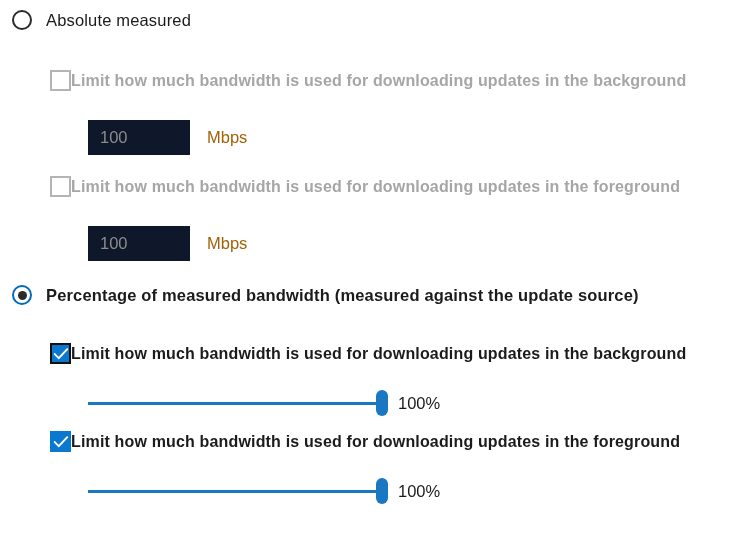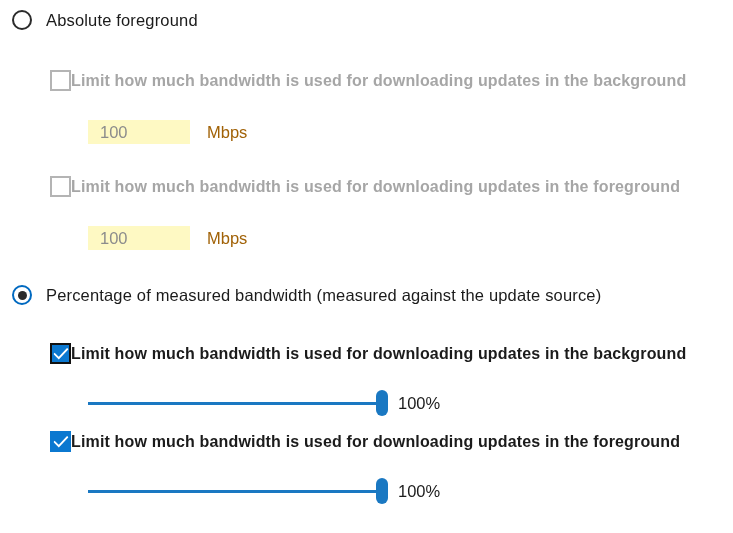--- a/index.html
+++ b/index.html
@@ -105,22 +105,22 @@
   .cb-label.disabled {
     color: #a6a6a6;
   }
   .cb-label.enabled {
     color: #1b1b1b;
   }
 
   
   .numbox {
     width: 102px;
-    height: 24px;
-    background: #fef9c3;
+    height: 35px;
+    background: #0f172a;
     box-sizing: border-box;
     display: flex;
     align-items: center;
     flex: 0 0 auto;
   }
   .numbox-value {
     font-size: 16.5px;
     color: #8c8c8c;
     padding-left: 12px;
   }
@@ -162,21 +162,21 @@
     margin-left: 10px;
   }
 </style>
 </head>
 <body>
 
 <div class="panel">
 
   <div class="row" style="left:12px; top:10px;">
     <span class="radio-outer unchecked"></span>
-    <span class="radio-label">Absolute foreground</span>
+    <span class="radio-label">Absolute measured</span>
   </div>
 
   <div class="row" style="left:50px; top:70px;">
     <span class="cb disabled"></span>
     <span class="cb-label disabled">Limit how much bandwidth is used for downloading updates in the background</span>
   </div>
 
   <div class="row" style="left:88px; top:120px;">
     <span class="numbox">
       <span class="numbox-value">100</span>
@@ -189,21 +189,21 @@
     <span class="cb-label disabled">Limit how much bandwidth is used for downloading updates in the foreground</span>
   </div>
 
   <div class="row" style="left:88px; top:226px;">
     <span class="numbox">
       <span class="numbox-value">100</span>
     </span>
     <span class="unit">Mbps</span>
   </div>
 
-  <div class="row" style="left:12px; top:285px;">
+  <div class="row" style="left:12px; top:285px;font-weight:bold;">
     <span class="radio-outer checked"></span>
     <span class="radio-label">Percentage of measured bandwidth (measured against the update source)</span>
   </div>
 
   <div class="row" style="left:50px; top:343px;">
     <span class="cb checked focused">
       <svg width="15" height="12" viewBox="0 0 15 12">
         <path d="M1.2 6.1 L5.3 10.2 L13.6 1.3" stroke="#ffffff" stroke-width="1.9" fill="none" stroke-linecap="square"></path>
       </svg>
     </span>

